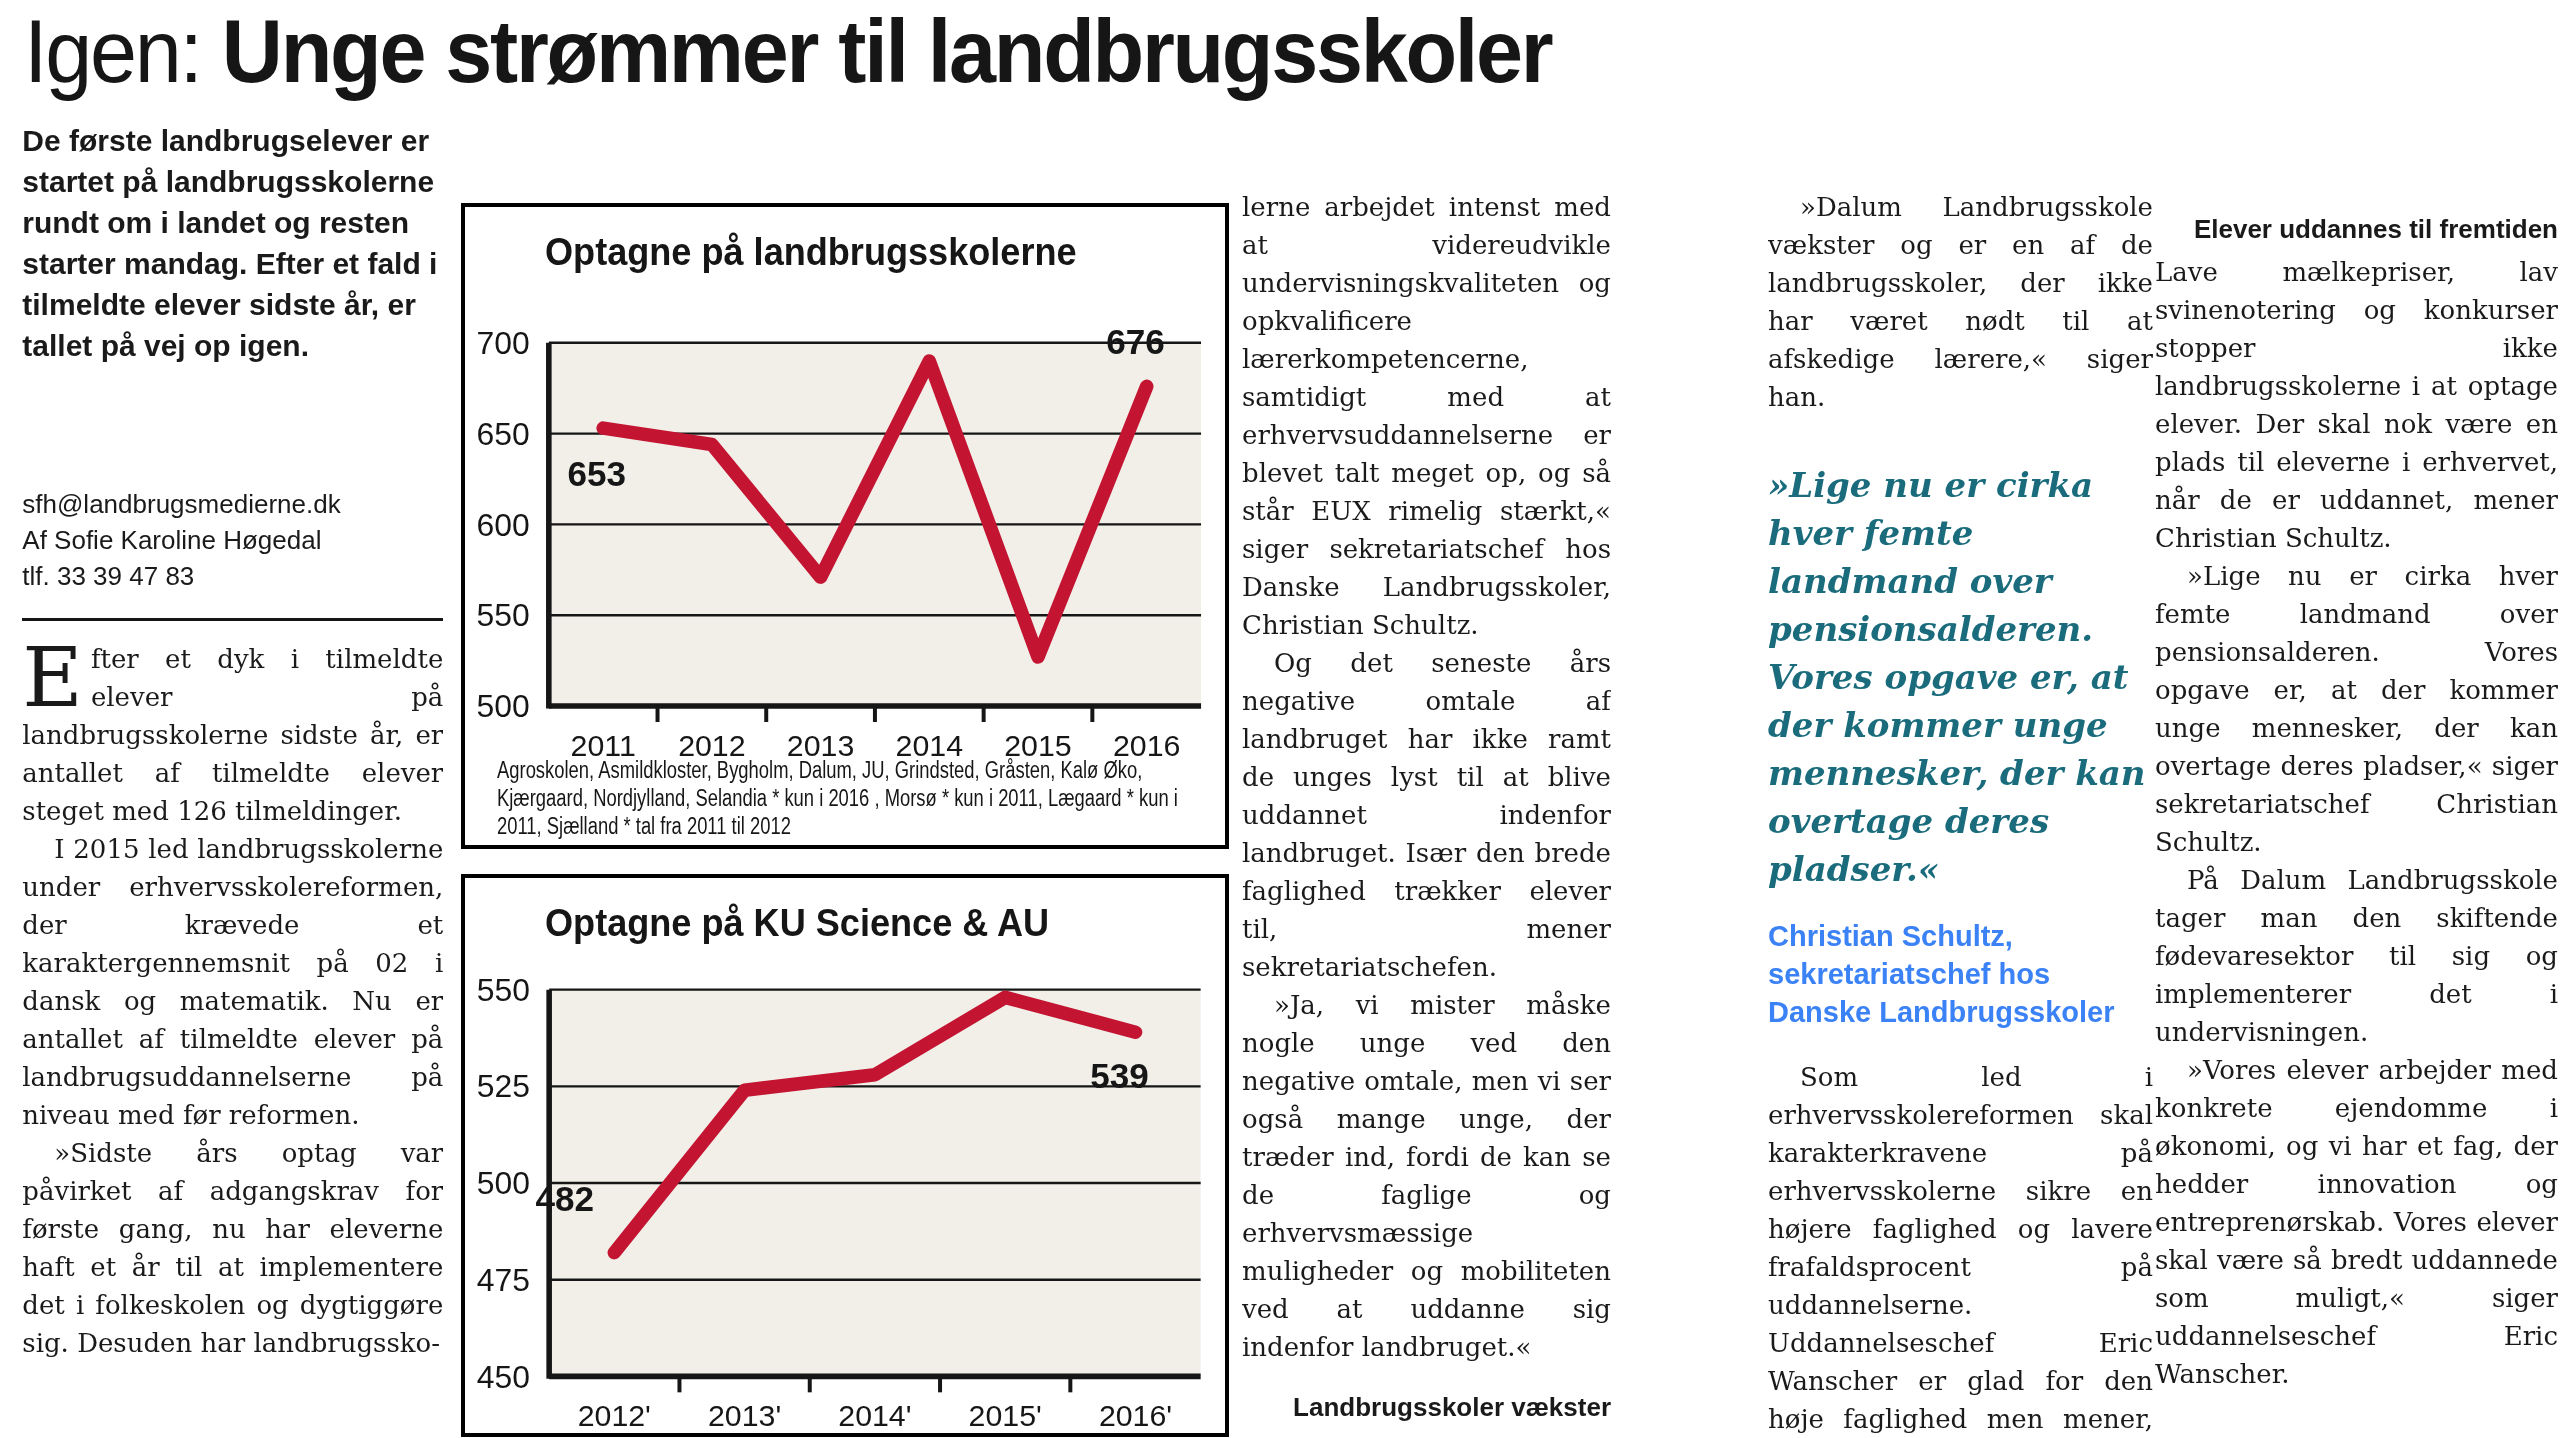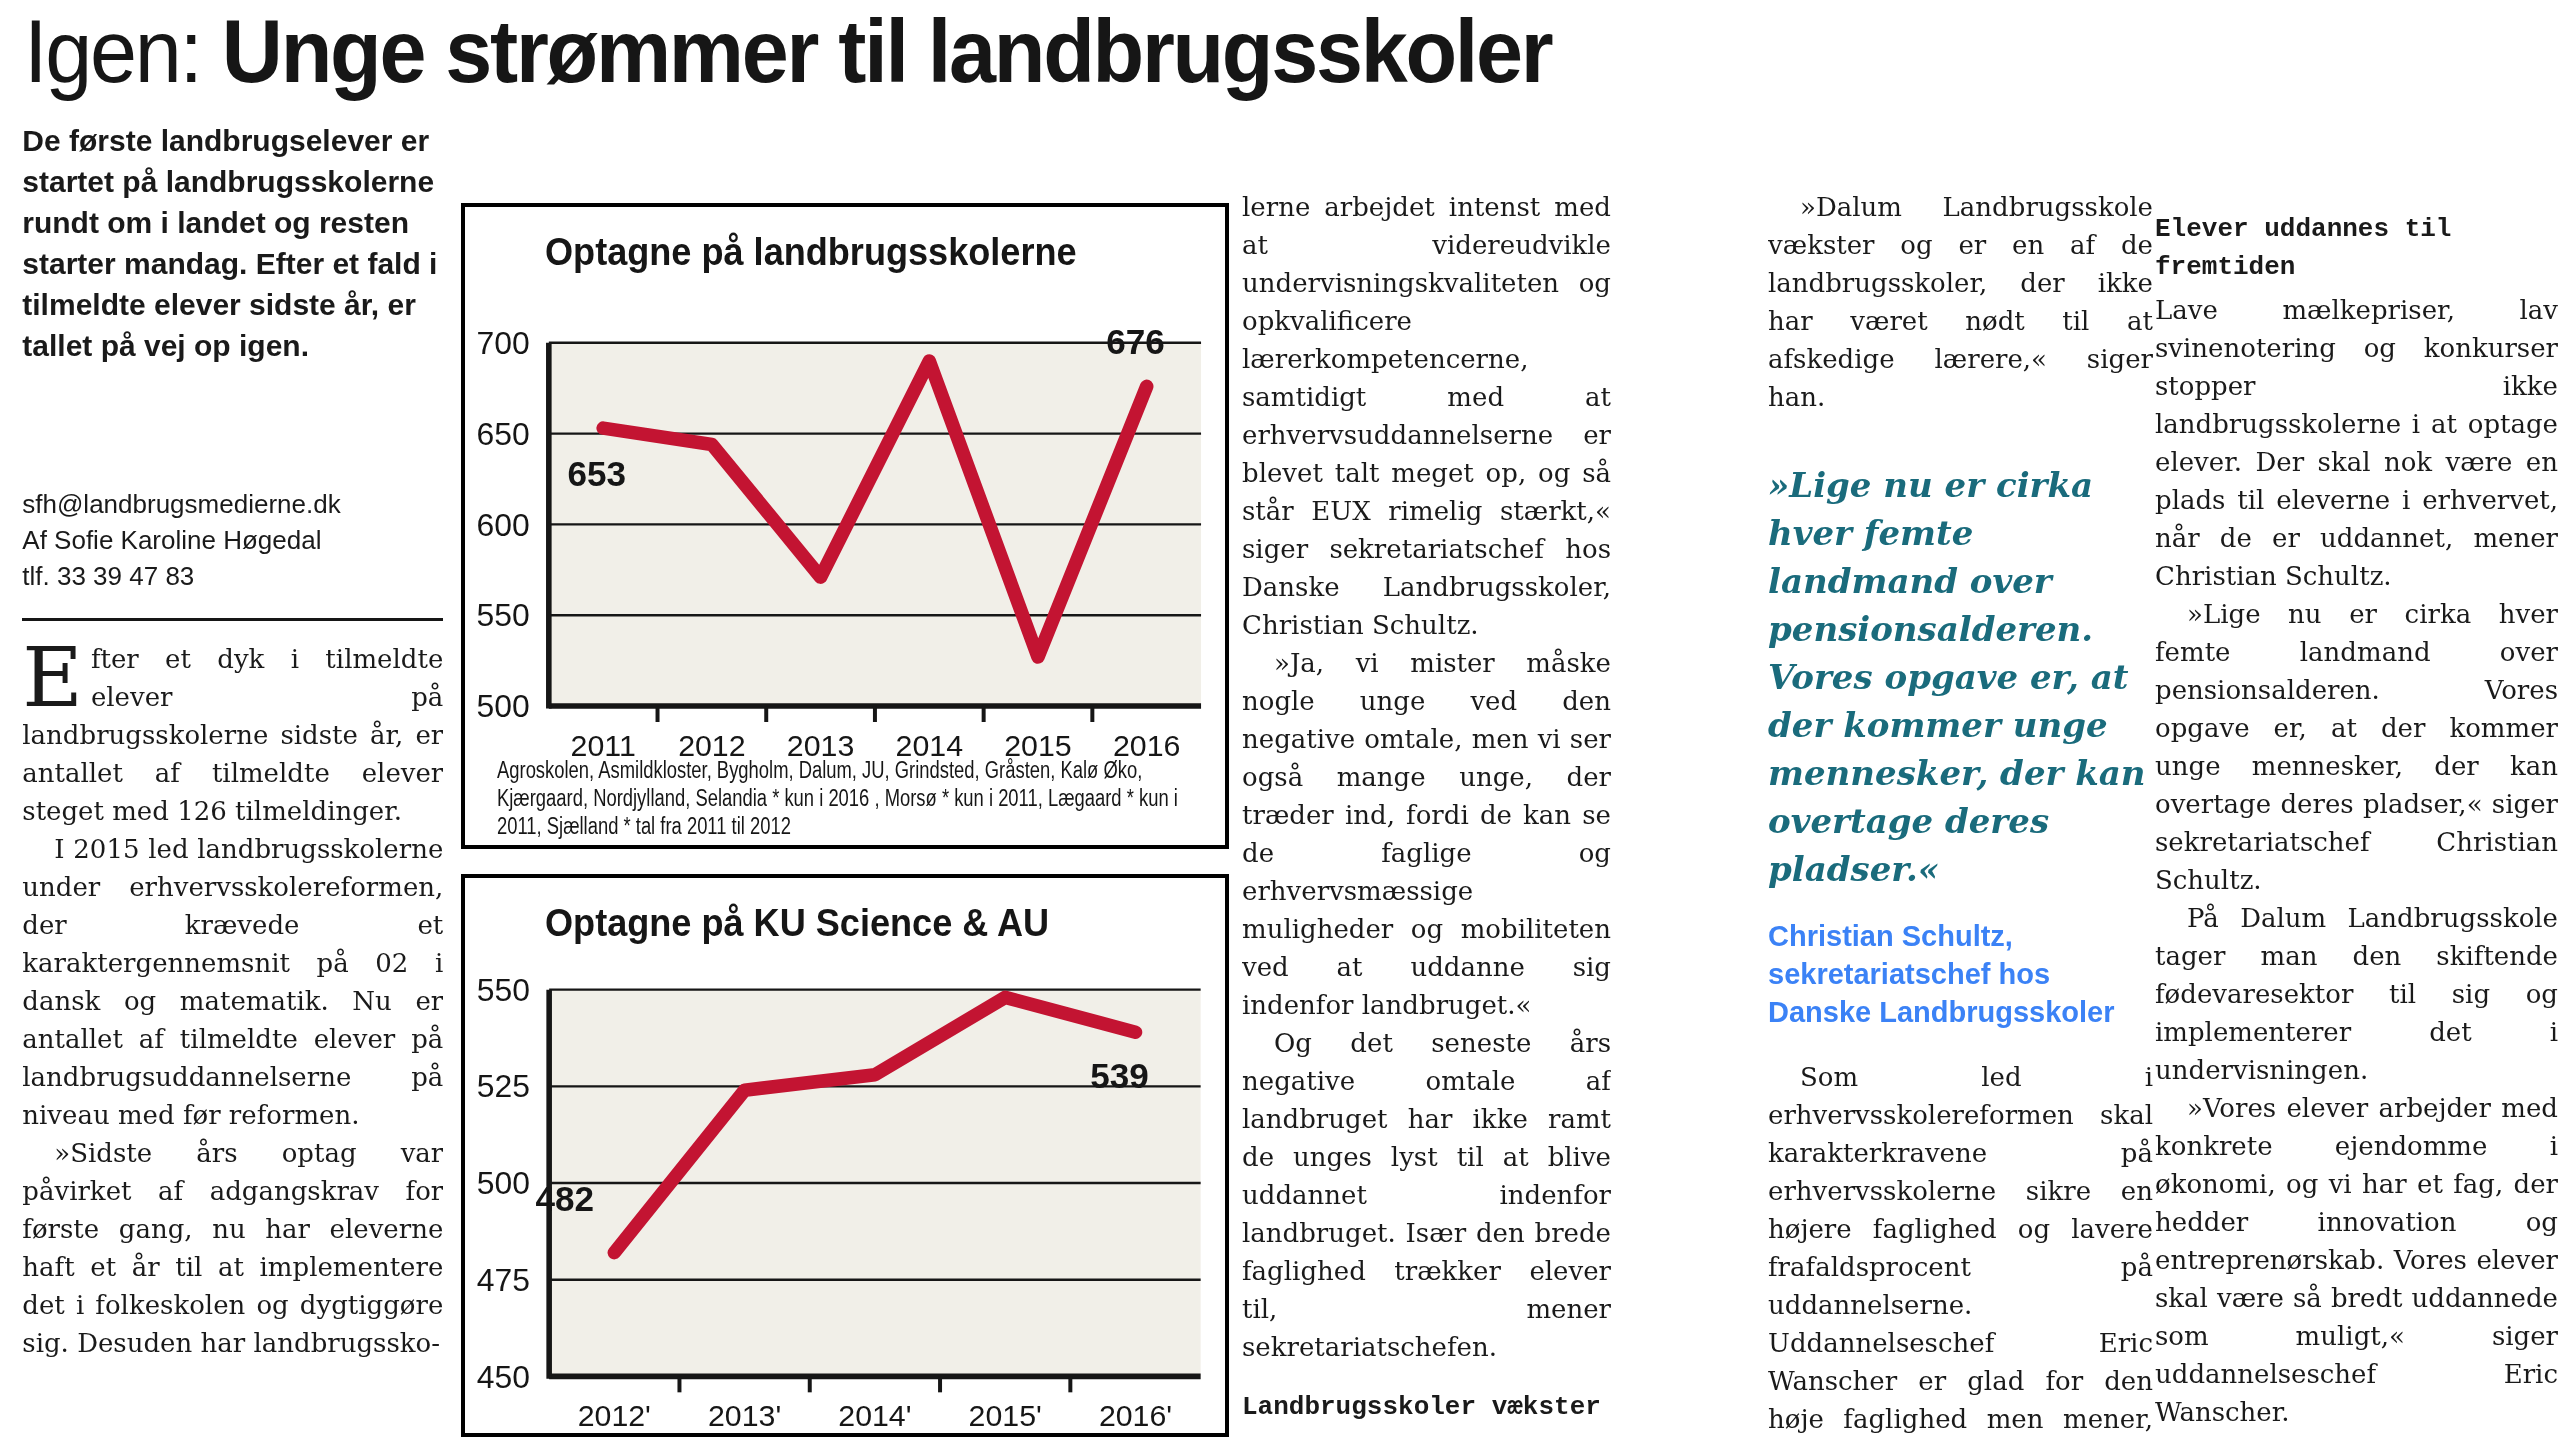--- a/index.html
+++ b/index.html
@@ -15,22 +15,22 @@
     font-size:89px;letter-spacing:-2.4px;line-height:1.1;
     transform:scaleX(0.95);transform-origin:left top;color:#161616;
   }
   .hl-kicker{font-weight:normal;}
   .hl-main{font-weight:bold;}
   
   .textcol{position:absolute;top:188px;height:1251px;overflow:hidden;text-align:justify;}
   .textcol p{margin:0;font-size:26px;line-height:38px;}
   .textcol p.ind{text-indent:32px;}
   .subhead{
-    font-family:Liberation Mono, monospace;font-weight:bold;
-    font-size:32px;line-height:37px;margin:22.3px 0 4.8px 0 !important;text-align:left;
+    font-family:Liberation Sans, sans-serif;font-weight:bold;
+    font-size:32px;line-height:37px;margin:22.3px 0 4.8px 0 !important;text-align:right;
   }
   
   #col1{position:absolute;left:22.3px;top:120px;width:421px;height:1317px;overflow:hidden;}
   .standfirst{
     font-family:"Liberation Sans", sans-serif;font-weight:bold;
     font-size:30px;line-height:41px;margin:0 0 120px 0;text-align:left;
   }
   .byline{font-family:"Liberation Sans", sans-serif;font-size:26px;line-height:36px;}
   .rule{border:none;border-top:3.2px solid #161616;margin:24px 0 19px 0;width:421px;}
   #col1 .bodytext{text-align:justify;}
@@ -155,22 +155,22 @@
       <text x="840.3000000000001" y="687" text-anchor="middle" class="xlab">2016'</text>
       <polyline points="186.7,469.79999999999995 350.1,266.1 513.5,246.7 676.9,149.7 840.3000000000001,193.34999999999997" fill="none" stroke="#c31432" stroke-width="17" stroke-linejoin="round" stroke-linecap="round"></polyline>
       <text x="124.69999999999999" y="417.79999999999995" text-anchor="middle" class="dlab">482</text>
       <text x="820.3000000000001" y="263.34999999999997" text-anchor="middle" class="dlab">539</text>
     </svg>
   <div class="chart-title">Optagne på KU Science &amp; AU</div>
 </div>
 
 <div class="textcol" id="col3">
   <p>lerne arbejdet intenst med at videreudvikle undervisningskvaliteten og opkvalificere lærerkompetencerne, samtidigt med at erhvervsuddannelserne er blevet talt meget op, og så står EUX rimelig stærkt,« siger sekretariatschef hos Danske Landbrugsskoler, Christian Schultz.</p>
+  <p class="ind">Og det seneste års negative omtale af landbruget har ikke ramt de unges lyst til at blive uddannet indenfor landbruget. Især den brede faglighed trækker elever til, mener sekretariatschefen.</p>
   <p class="ind">»Ja, vi mister måske nogle unge ved den negative omtale, men vi ser også mange unge, der træder ind, fordi de kan se de faglige og erhvervsmæssige muligheder og mobiliteten ved at uddanne sig indenfor landbruget.«</p>
-  <p class="ind">Og det seneste års negative omtale af landbruget har ikke ramt de unges lyst til at blive uddannet indenfor landbruget. Især den brede faglighed trækker elever til, mener sekretariatschefen.</p>
   <p class="subhead">Landbrugsskoler vækster</p>
   <p>Fremtiden ser lys ud, hvis elevstrømmen til landbrugsskolerne fortsætter som nu. På Dalum Landbrugsskole er uddannelseschef Eric Wanscher glad for den positive fremtid, man kan se i statistikken.</p>
 </div>
 
 <div class="textcol" id="col4">
   <p class="ind">»Dalum Landbrugsskole vækster og er en af de landbrugsskoler, der ikke har været nødt til at afskedige lærere,« siger han.</p>
   <p class="pullquote">»Lige nu er cirka hver femte landmand over pensionsalderen. Vores opgave er, at der kommer unge mennesker, der kan overtage deres pladser.«</p>
   <div class="attribution">
     <div>Christian Schultz,</div>
     <div>sekretariatschef hos</div>

